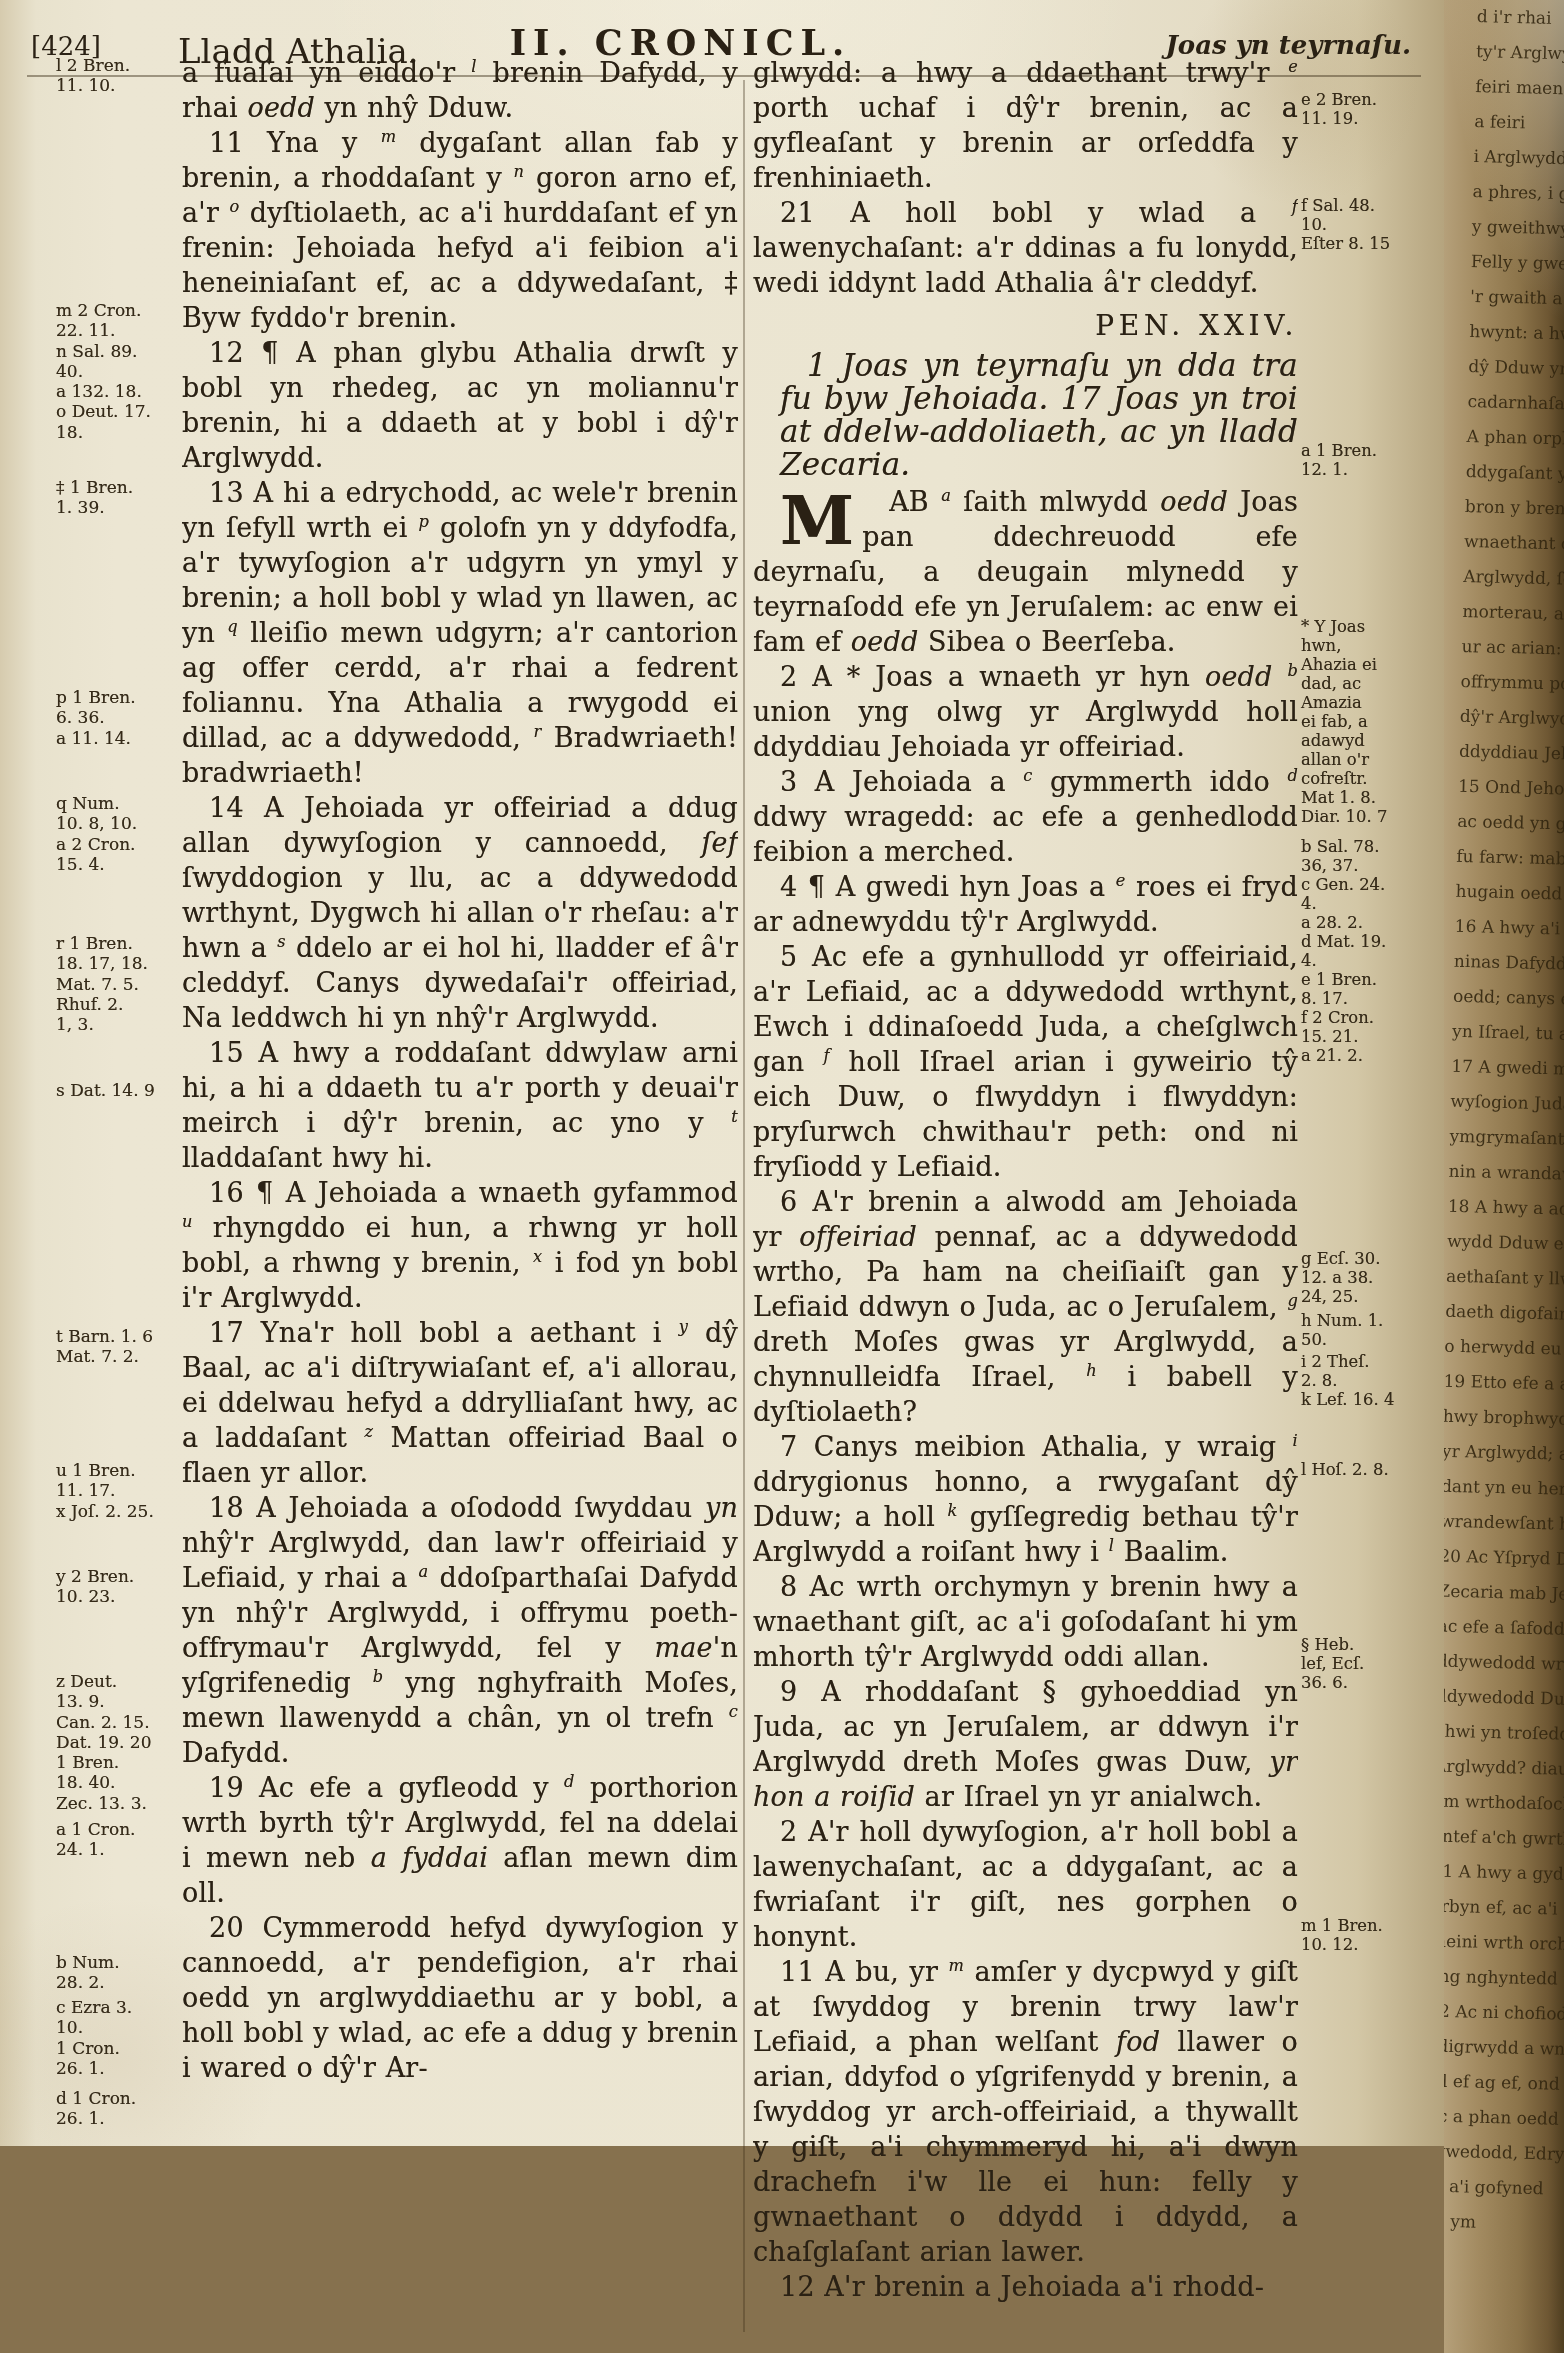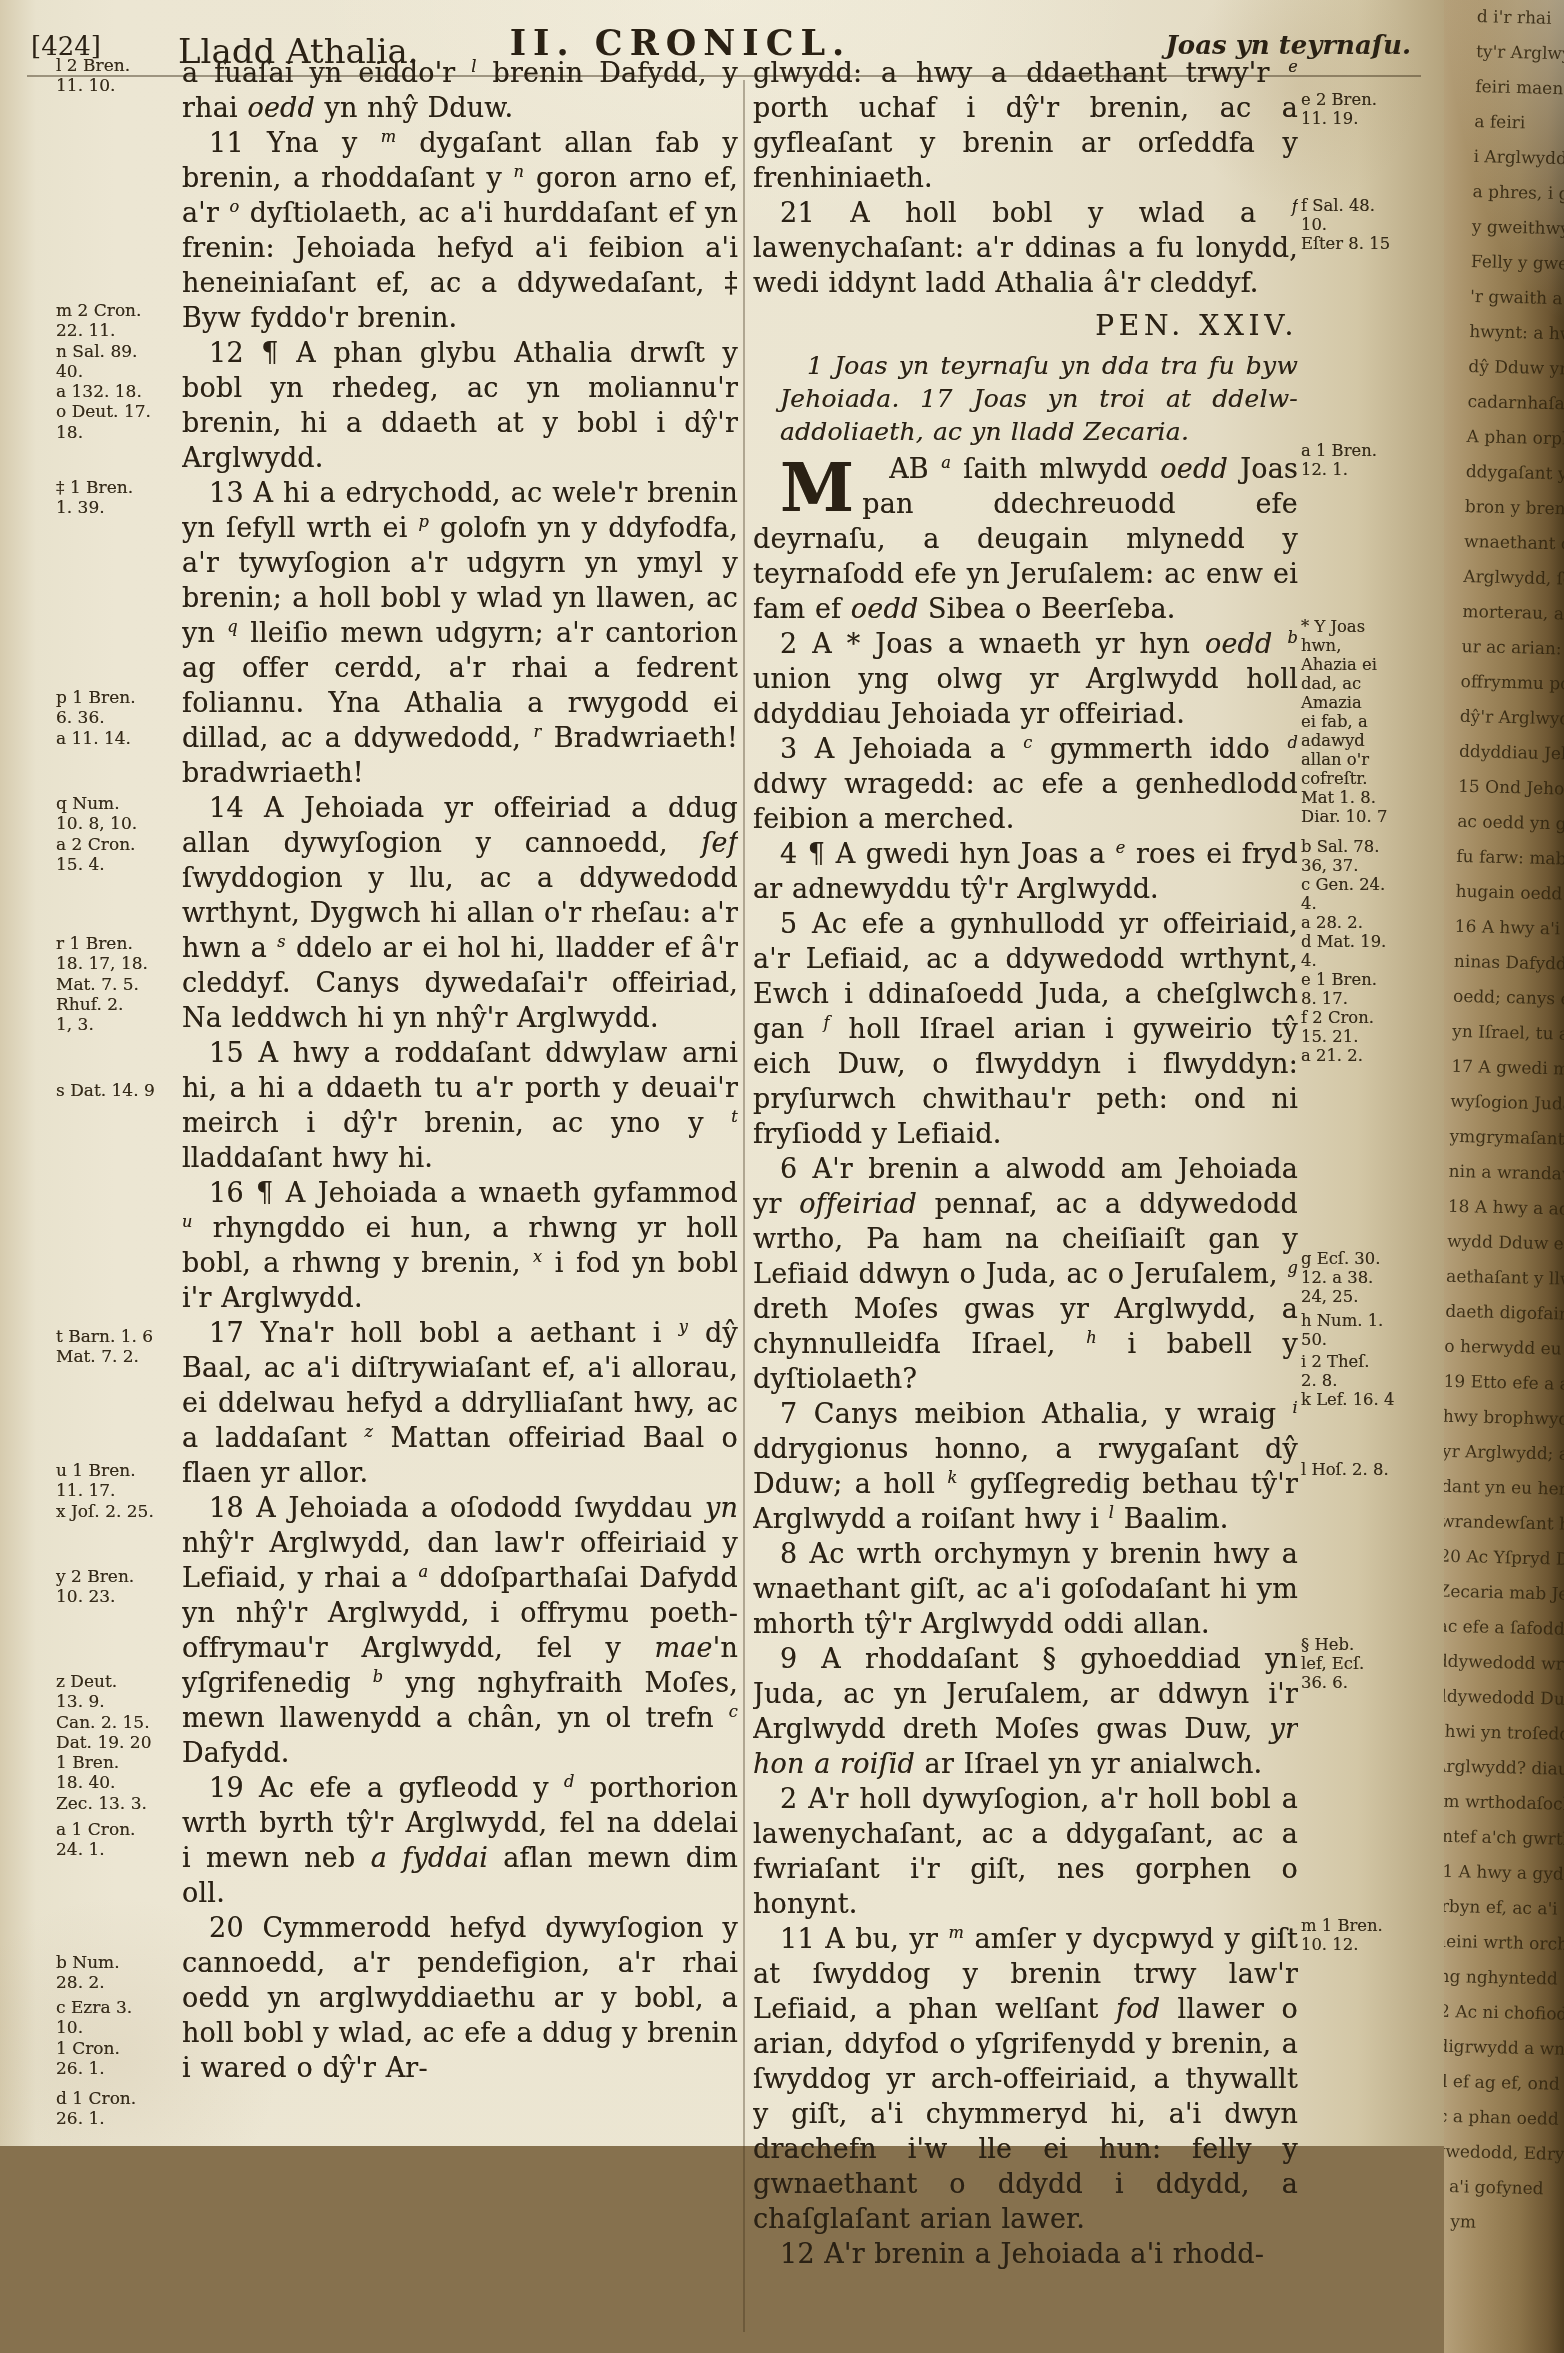--- a/index.html
+++ b/index.html
@@ -41,21 +41,21 @@
          font-size:27px; line-height:35px; text-align:justify;
          letter-spacing:0.2px; word-spacing:0.8px;
          text-shadow:0 0 0.5px rgba(42,33,20,.55); }
   .col-left  { left:182px; width:556px; }
   .col-right { left:753px; width:545px; }
   .col p { text-indent:27px; }
   .col p.cont { text-indent:0; }
   .col sup { font-size:.6em; font-style:italic; line-height:0; }
   .pen { text-align:right; font-size:28px; font-weight:normal; letter-spacing:4.7px;
          margin:7.8px 0 6.3px; text-indent:0; }
-  .summary { font-style:italic; font-size:25px; line-height:33px;
+  .summary { font-style:italic; font-size:31px; line-height:33px;
              padding-left:27px; text-indent:-15.6px; margin-bottom:3.1px; }
   .v1 { text-indent:0; }
   .dropcap { float:left; font-size:67px; line-height:63px; padding:4.7px 7.8px 0 0;
              font-weight:bold; }
 
   
   .mnl, .mnr { position:absolute; white-space:pre-line;
                color:#352a18; text-shadow:0 0 0.4px rgba(42,33,20,.5); }
   .mnl { left:28px;  width:149px; font-size:17px; line-height:20.3px;margin-left:28px; }
   .mnr { left:1301px; width:138px; font-size:16.4px; line-height:19px; }

